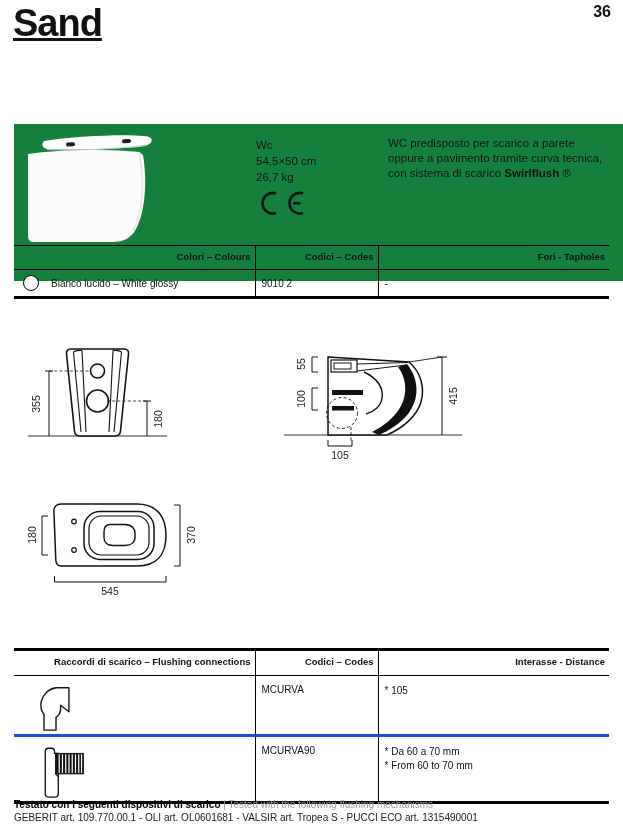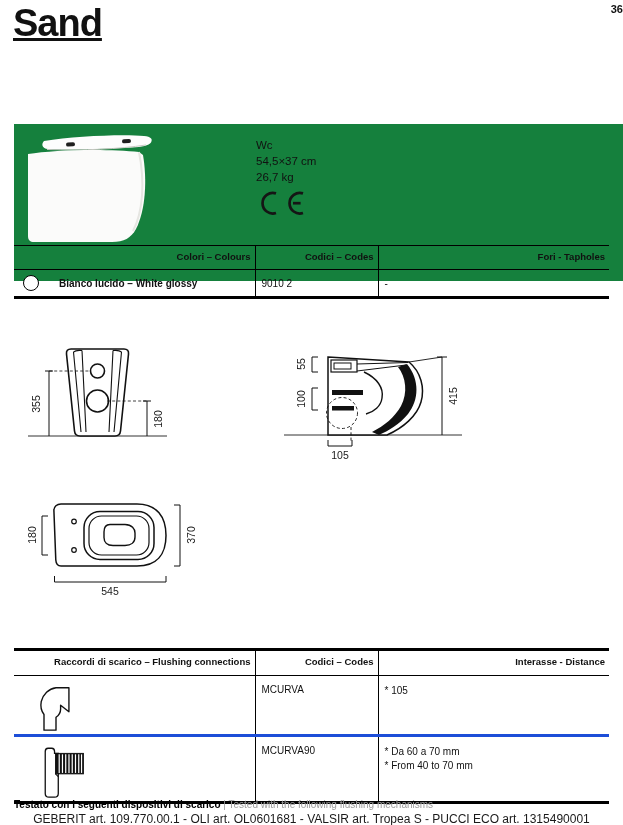--- a/index.html
+++ b/index.html
@@ -2,21 +2,21 @@
 <html><head>
 <meta charset="utf-8">
 <style>
   * { margin:0; padding:0; box-sizing:border-box; }
   html,body { background:#fff; }
   #page {
     position:relative; width:623px; height:825px; background:#fff;
     font-family:"Liberation Sans", sans-serif; color:#111; overflow:hidden;
   }
   .title { position:absolute; left:13px; top:2px; font-size:38px; font-weight:700; letter-spacing:-1px;text-decoration:underline; }
-  .pagenum { position:absolute; right:0; top:3px; font-size:11px; font-weight:700; }
+  .pagenum { position:absolute; right:12px; top:3px; font-size:16px; font-weight:700; }
   .subtitle { position:absolute; left:14px; top:48px; font-size:21px; font-weight:400; letter-spacing:-0.2px; }
 
   .banner { position:absolute; left:14px; top:81px; width:623px; height:157px; background:#15803d;margin-top:43px; }
   .photo { position:absolute; left:0; top:0; }
   .specs { position:absolute; left:242px; top:13px; font-size:11.5px; line-height:16px; }
   .ce { position:absolute; left:241px; top:66px; }
   .desc { position:absolute; left:374px; top:12px; width:218px; font-size:11.5px; line-height:15px; }
   .desc .para2 { margin-top:15px; }
   .desc b { font-weight:700; }
 
@@ -28,34 +28,34 @@
   .t2 th { height:26px; border-bottom:1px solid #000; }
   th.first, td.first { padding-left:31px; }
   col.c1 { width:241px; } col.c2 { width:123px; }
   td { font-size:10px; vertical-align:top; padding:8px 4px 0 6px; }
   .vd { border-left:1px solid #000; }
   .t1 td { height:28px; border-bottom:3px solid #000; vertical-align:middle; padding-top:0; }
   .t2 tr.r1 td { height:57px; border-bottom:3px solid #1d4ed8; }
   .t2 tr.r2 td { height:62px; border-bottom:3px solid #000; }
   .swatch-cell { display:flex; align-items:center; }
   .circle-swatch { width:16px; height:16px; border:1.6px solid #000; border-radius:50%; background:#fff; margin-left:3px; flex:0 0 auto; }
-  .swatch-label { margin-left:20px;font-weight:bold; }
+  .swatch-label { margin-left:12px; }
   .icon-cell { padding-left:22px; }
   .dist span { display:block; line-height:14px; }
 
   .drawing { position:absolute; }
   .d1 { left:25px; top:344px; }
   .d2 { left:282px; top:340px; }
   .d3 { left:25px; top:494px; }
 
   .footer { position:absolute; left:14px; width:595px; }
   .f1 { top:799px; font-size:10px; }
   .f1 .it { font-weight:700; color:#000; }
   .f1 .sep, .f1 .en { color:#9b9b9b; font-weight:400; }
-  .f2 { top:812px; font-size:12px; color:#1a1a1a;text-align:center; }
+  .f2 { top:812px; font-size:10px; color:#1a1a1a; }
 
   svg text { font-family:"Liberation Sans", sans-serif; fill:#1a1a1a; }
 </style>
 </head>
 <body>
 
 <div id="page">
 
   <div class="title">Sand</div>
   <div class="pagenum">36</div>
@@ -65,31 +65,32 @@
       <path d="M30,17 C60,12 110,10 130,12 C137,12.7 139,15 137,18.5 C135,21.5 128,23 118,23.5 C80,25.5 48,26 34,25 C28,24.5 27,20 30,17 Z" fill="#fdfdfd"></path>
       <path d="M33,25.5 C70,26.8 105,25 132,21" stroke="#c9c9c4" stroke-width="1" fill="none"></path>
       <rect x="52" y="18.5" width="9" height="4" rx="2" fill="#1f1f1f" transform="rotate(-3 56 20)"></rect>
       <rect x="108" y="15.2" width="9" height="4" rx="2" fill="#1f1f1f" transform="rotate(-3 112 17)"></rect>
       <path d="M14,30 C40,25.5 95,24.5 125,28 L129,31 C133,55 132,85 122,105 C117,114 110,118 98,118 L20,118 C16,118 14,116 14,112 Z" fill="#fbfbfa"></path>
       <path d="M125,28 C131,58 129,88 119,107" stroke="#e6e6e2" stroke-width="2" fill="none"></path>
     </svg>
 
     <div class="specs">
       <div>Wc</div>
-      <div>54,5×37 cm</div>
+      <div>54,5×50 cm</div>
       <div>26,7 kg</div>
     </div>
 
     <svg class="ce" width="52" height="27" viewBox="0 0 52 27">
       <path d="M21,3.4 A10.3,10.3 0 1 0 21,23" fill="none" stroke="#151515" stroke-width="2.7" stroke-linecap="butt"></path>
       <path d="M48,3.4 A10.3,10.3 0 1 0 48,23" fill="none" stroke="#151515" stroke-width="2.7"></path>
       <line x1="38" y1="13.2" x2="45.6" y2="13.2" stroke="#151515" stroke-width="2.7"></line>
     </svg>
 
     <div class="desc">
+      <div class="para1"><span>WC predisposto per scarico a parete oppure a pavimento tramite curva tecnica, con sistema di scarico </span><b>Swirlflush</b><span> ®</span></div>
     </div>
   </div>
 
   <table class="t1">
     <colgroup>
         <col class="c1">
         <col class="c2">
         <col>
       </colgroup>
     <tbody>
@@ -217,21 +218,21 @@
                 <line x1="40.5" y1="10" x2="40.5" y2="30"></line>
             <line x1="44" y1="10" x2="44" y2="30"></line>
                 <line x1="47" y1="10" x2="47" y2="30"></line>
           </g>
           <line x1="19" y1="31" x2="22" y2="34" stroke="#111" stroke-width="1.2"></line>
         </svg>
       </td>
       <td class="vd">MCURVA90</td>
       <td class="vd dist">
         <span>* Da 60 a 70 mm</span>
-        <span>* From 40 to 70 mm</span>
+        <span>* From 60 to 70 mm</span>
       </td>
     </tr>
   </tbody>
     </table>
 
   <div class="footer f1">
     <span class="it">Testato con i seguenti dispositivi di scarico</span>
     <span class="sep">|</span>
     <span class="en">Tested with the following flushing mechanisms</span>
   </div>

